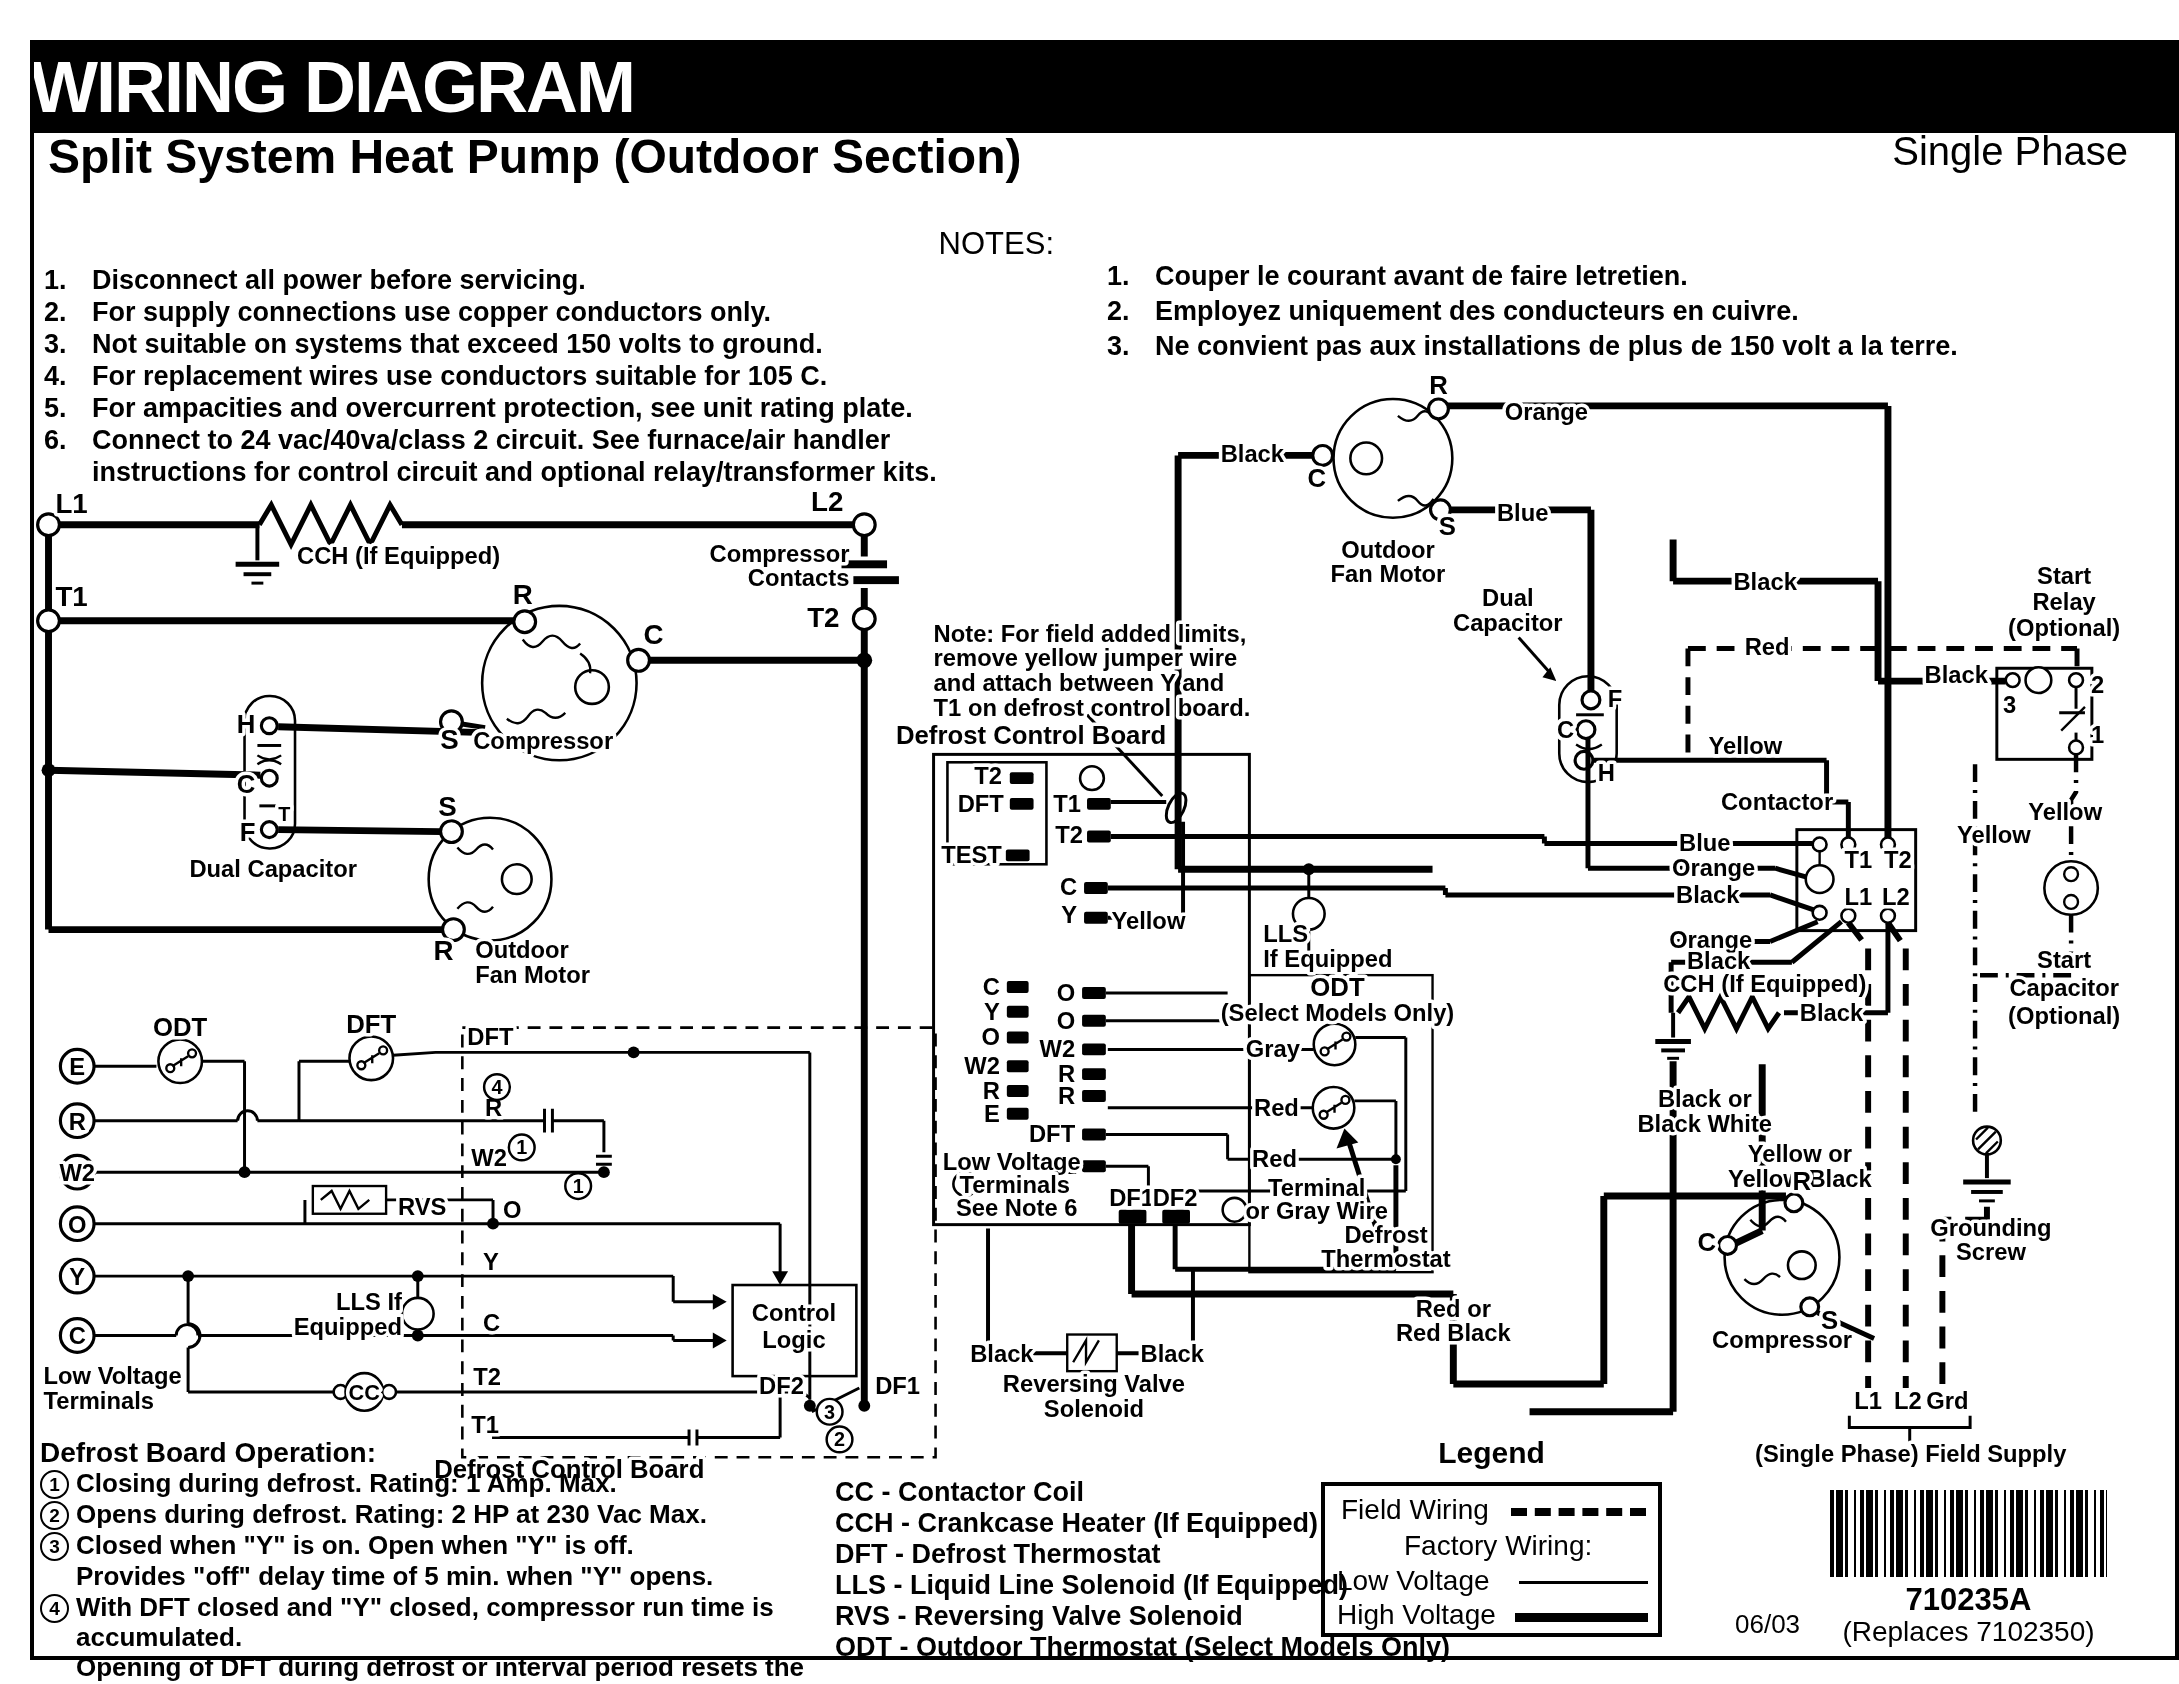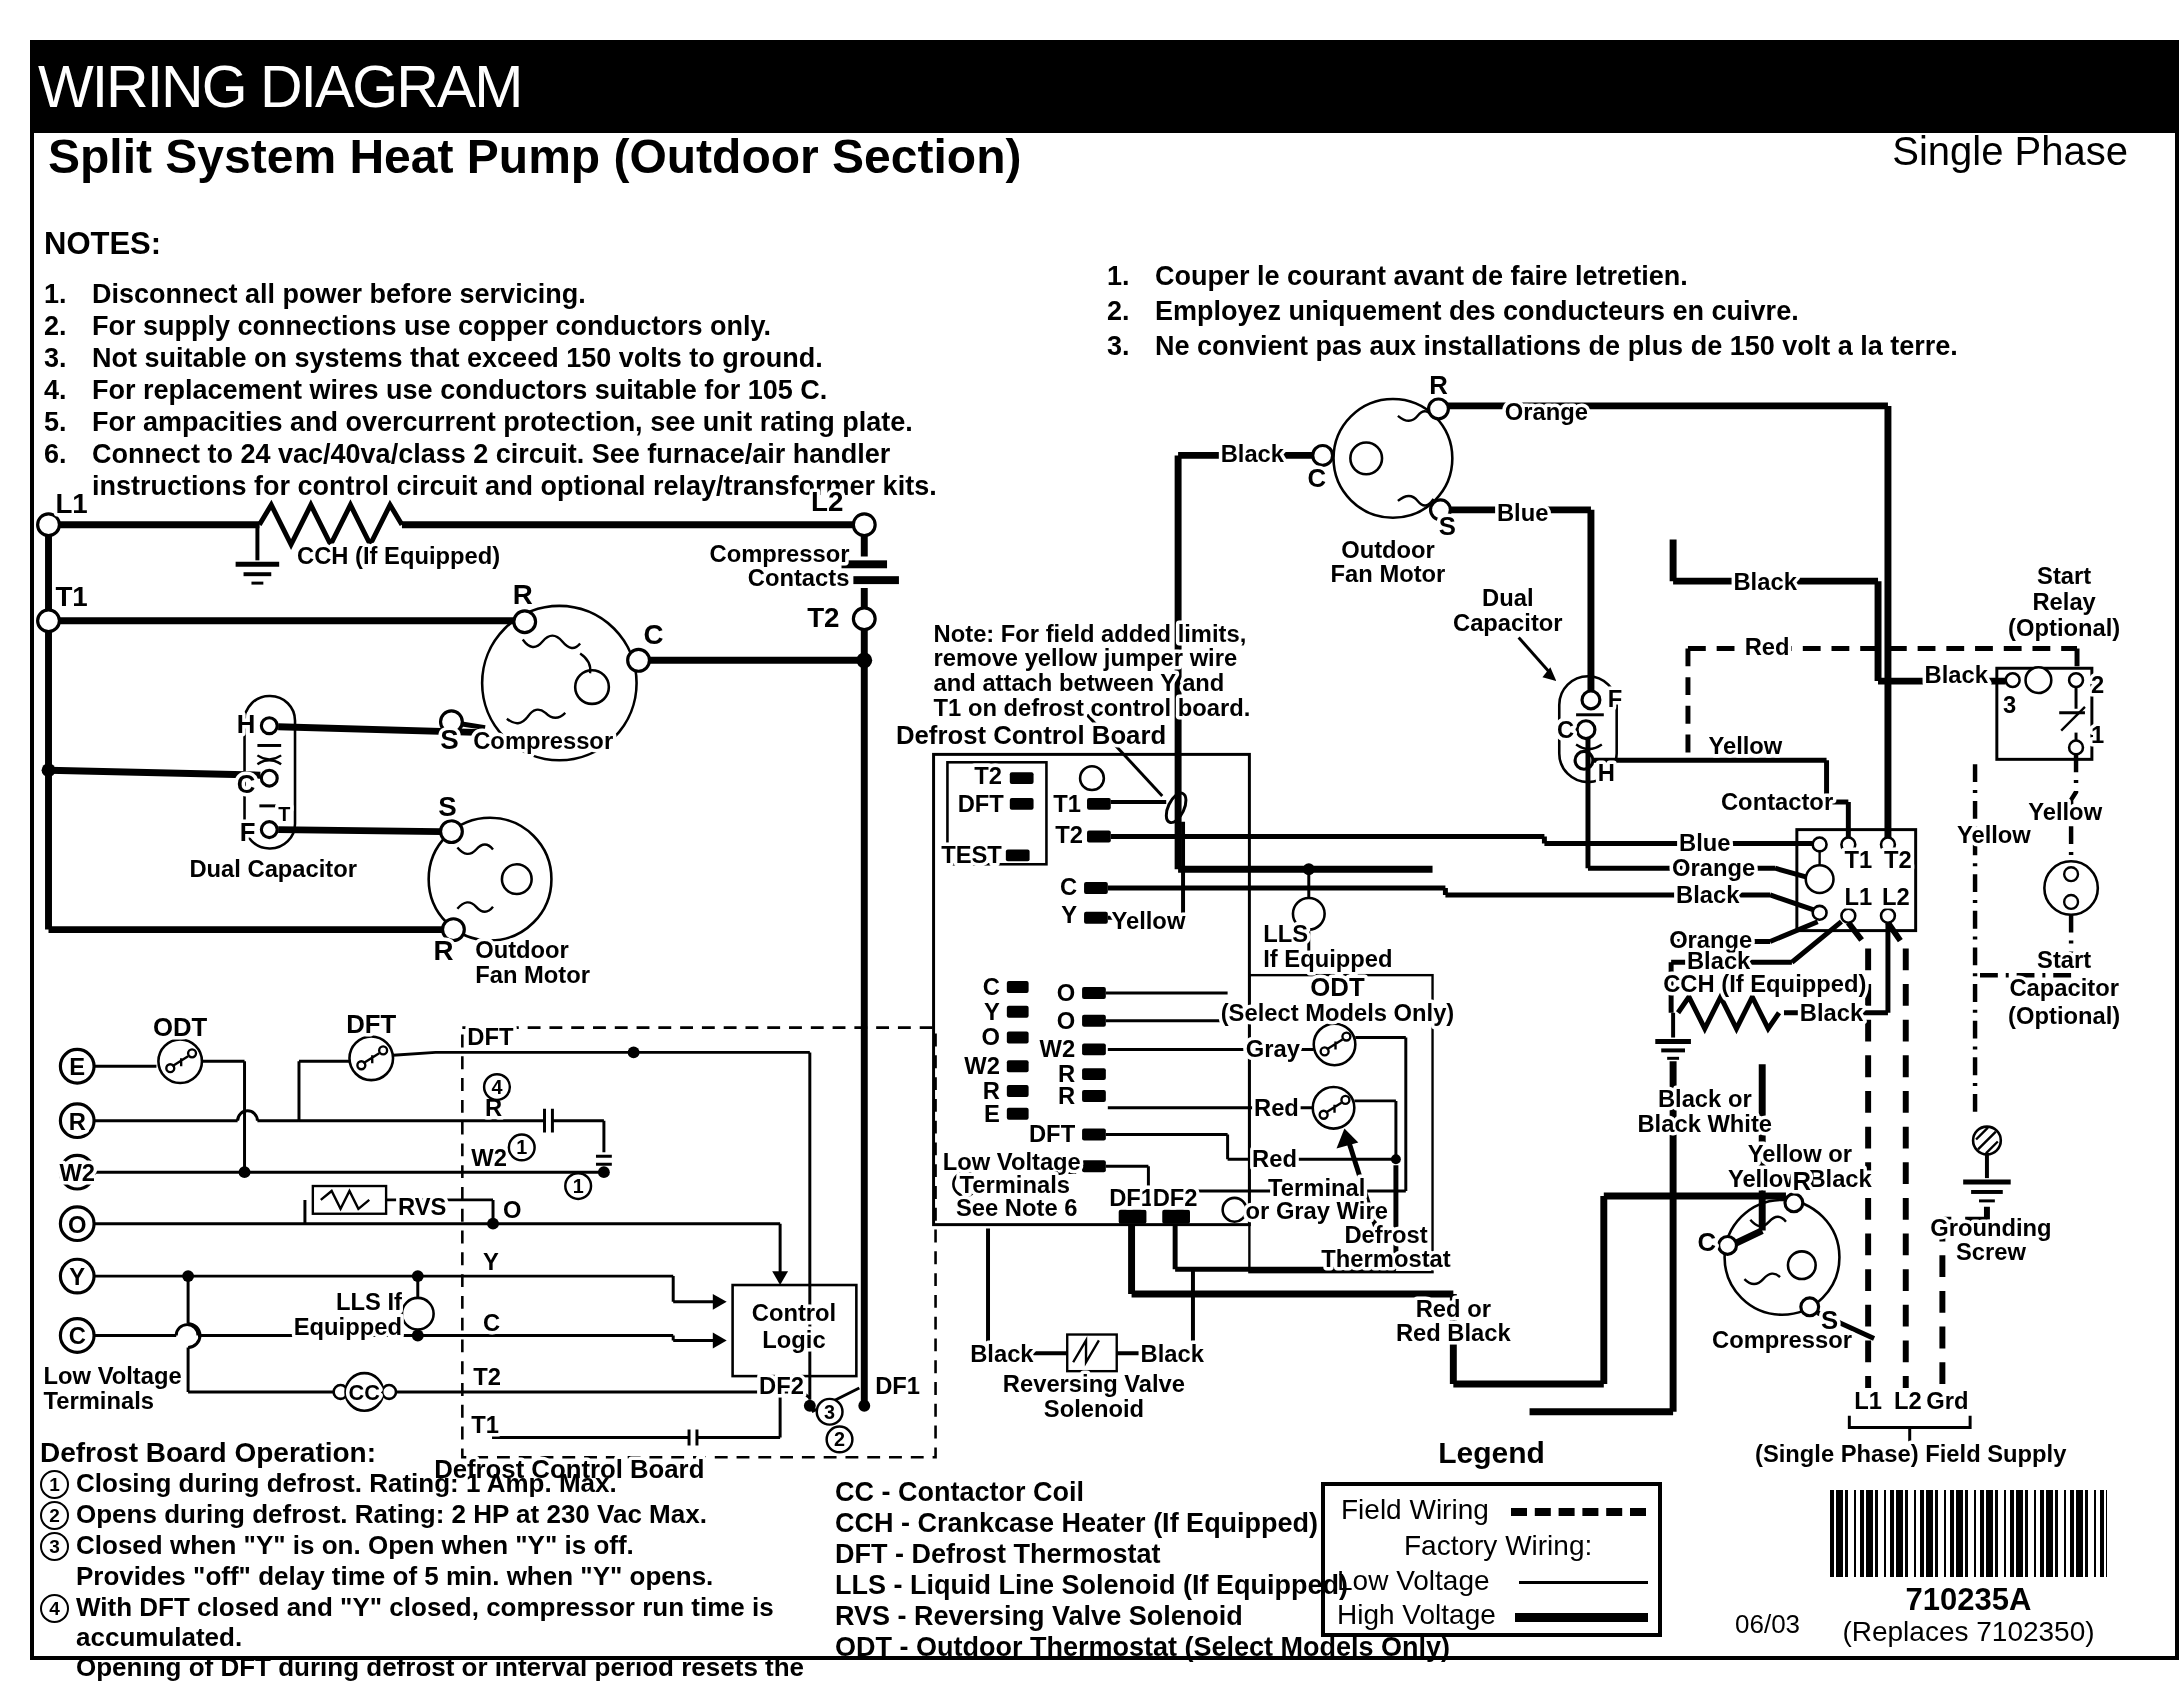--- a/index.html
+++ b/index.html
@@ -1,24 +1,24 @@
 <!DOCTYPE html>
 <html><head>
 <meta charset="utf-8">
 <style>
   html,body{margin:0;padding:0;background:#e8e8e8;}
   .sheet{position:relative;width:2179px;height:1684px;background:#fff;
     font-family:"Liberation Sans", sans-serif;color:#000;overflow:hidden;}
   .frame{position:absolute;left:30px;top:40px;width:2141px;height:1612px;border:4px solid #000;}
   .titlebar{position:absolute;left:30px;top:40px;width:2145px;height:93px;background:#000;display:flex;align-items:center;}
-  .titlebar span{color:#fff;font-size:59px;font-weight:normal;letter-spacing:-2px;padding-left:8px;}
+  .titlebar span{color:#fff;font-size:72px;font-weight:bold;letter-spacing:-2px;padding-left:0;}
   .subtitle{position:absolute;left:48px;top:129px;font-size:48px;font-weight:bold;}
   .phase{position:absolute;right:51px;top:129px;font-size:40px;font-weight:normal;}
   .notes{position:absolute;left:44px;top:226px;width:1010px;}
-  .notes-h{font-size:31px;font-weight:bold;margin-bottom:16px;}
+  .notes-h{font-size:31px;font-weight:normal;margin-bottom:2px;text-align:right;}
   .note-row{display:flex;font-size:27px;font-weight:bold;line-height:32px;}
   .note-num{width:48px;flex:0 0 48px;}
   .notes-fr{position:absolute;left:1107px;top:259px;width:1030px;}
   .notes-fr .note-row{line-height:35px;}
   .dops{position:absolute;left:40px;top:1438px;width:792px;}
   .dops-h{font-size:28px;font-weight:bold;line-height:30px;}
   .dop-row{display:flex;align-items:flex-start;font-size:26px;font-weight:bold;line-height:30px;}
   .dop-num{flex:0 0 36px;display:flex;justify-content:flex-start;}
   .cnum{display:inline-flex;align-items:center;justify-content:center;width:25px;height:25px;border:2px solid #000;border-radius:50%;font-size:19px;margin-top:2px;}
   .cnum:empty{visibility:hidden;}

